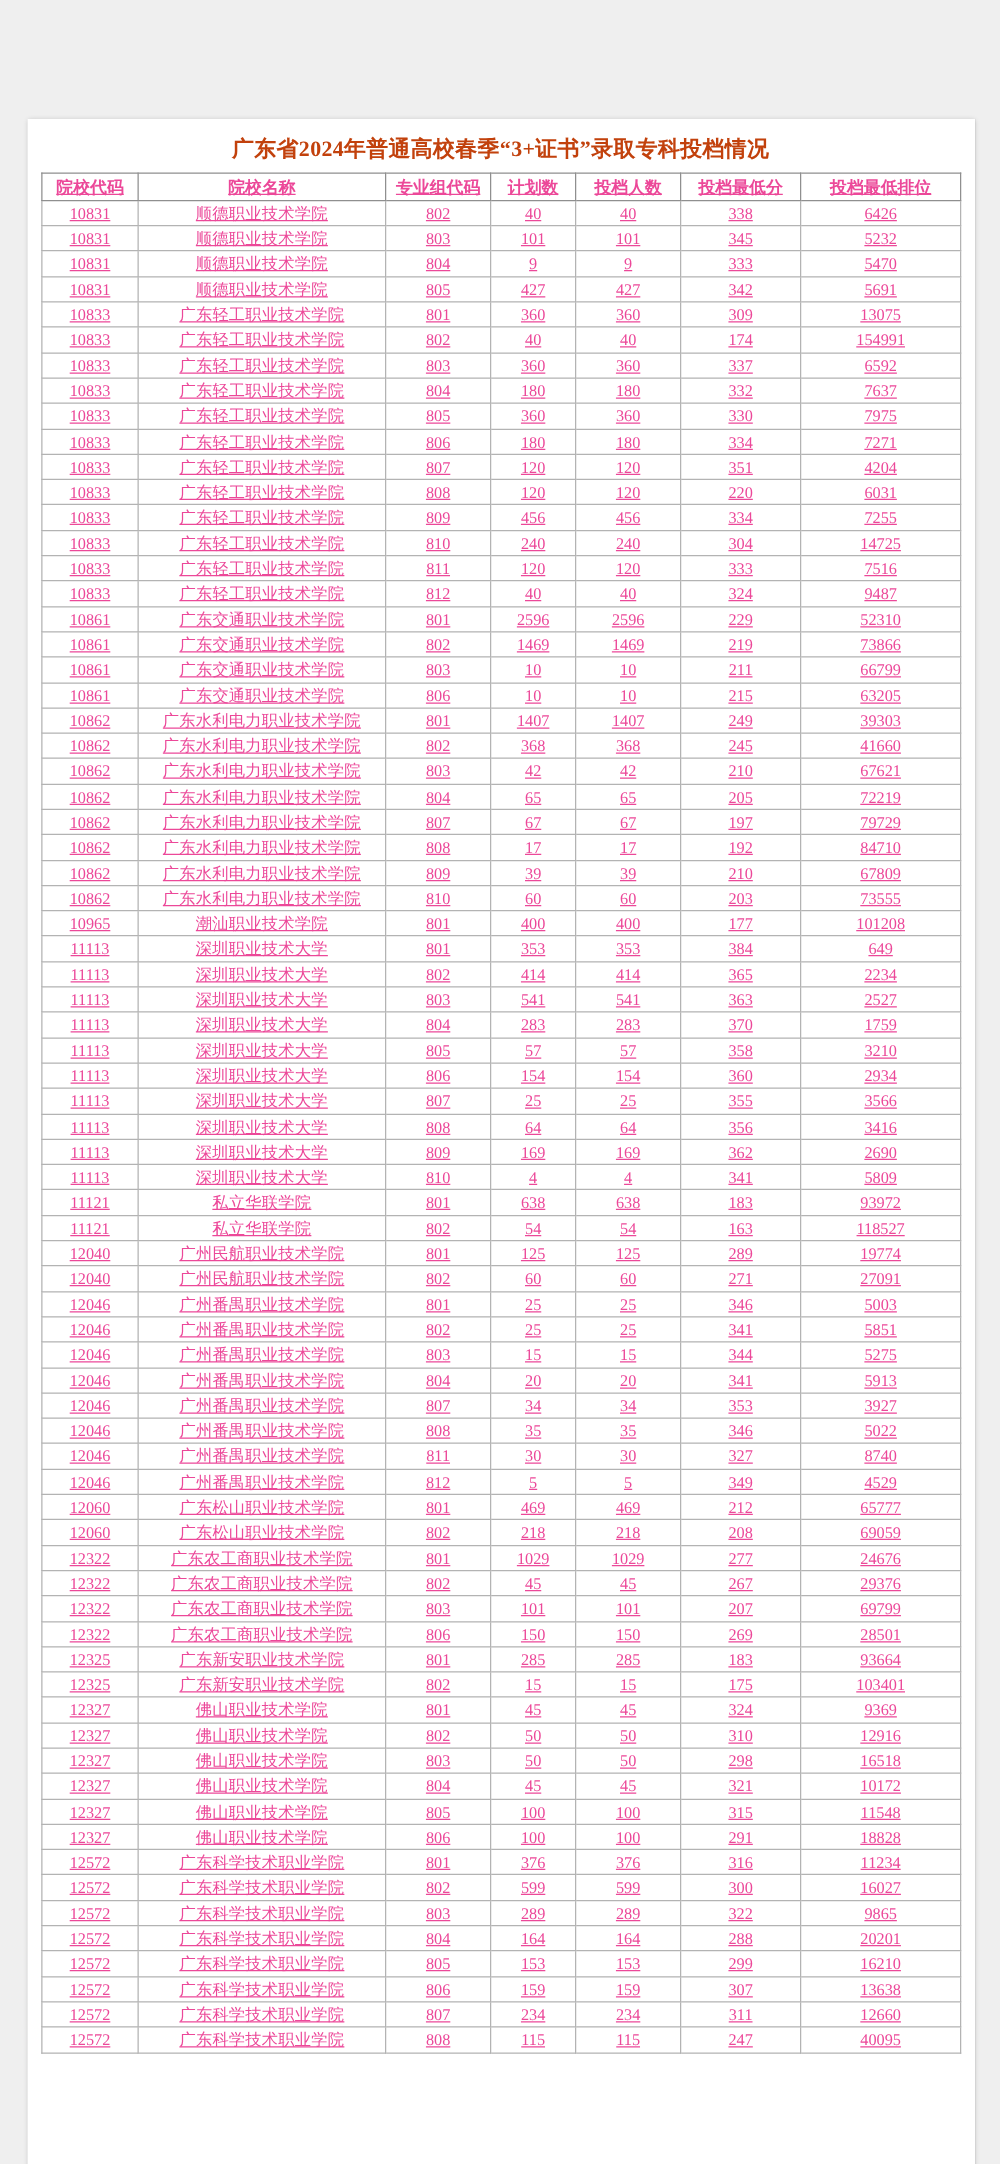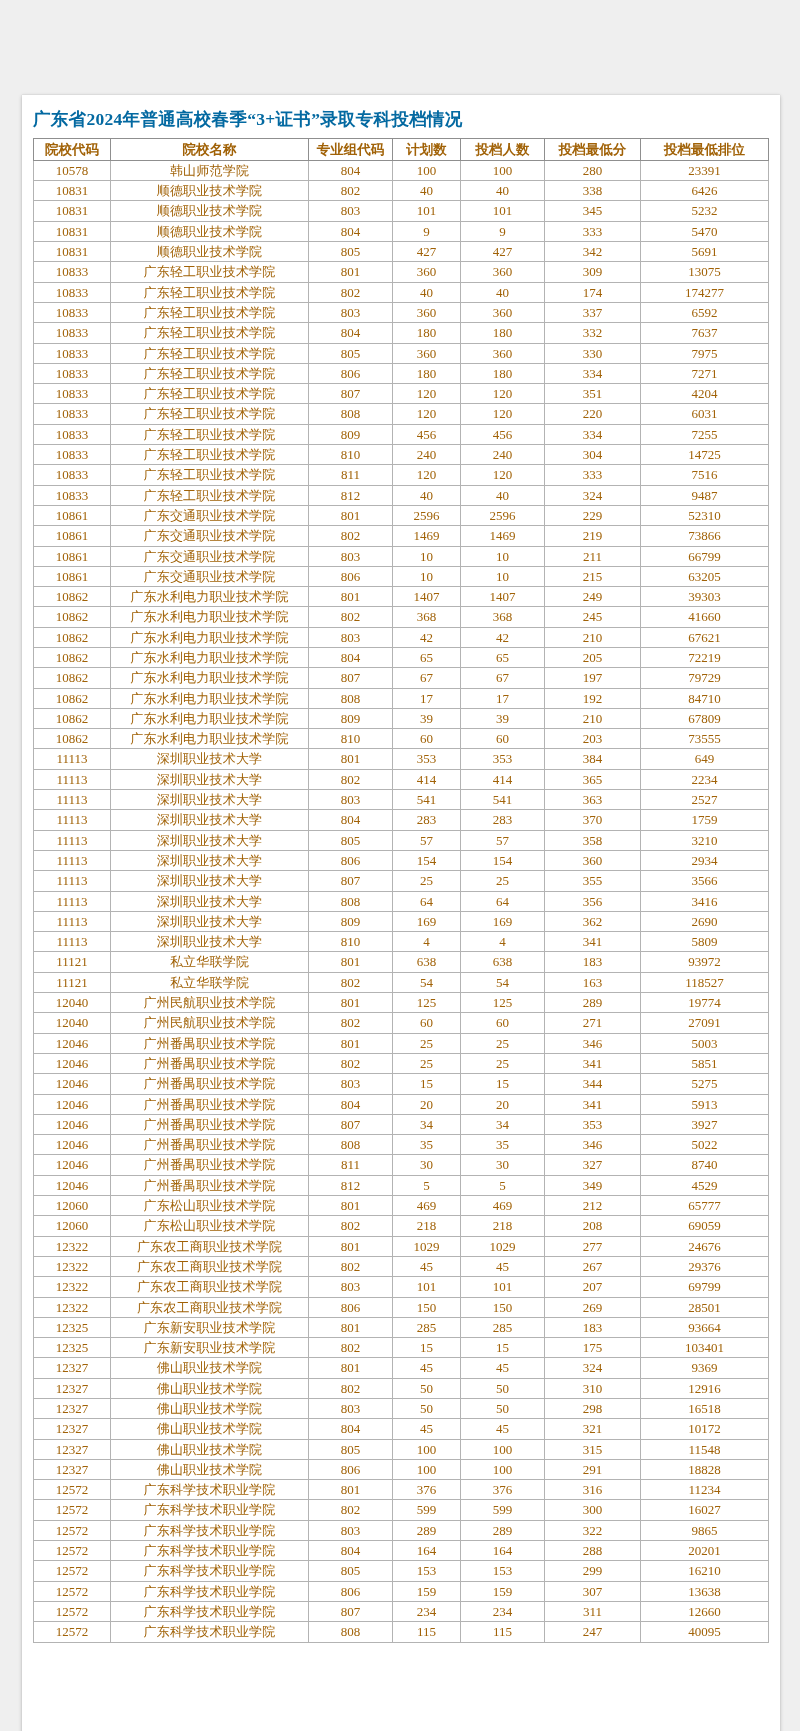--- a/index.html
+++ b/index.html
@@ -22,35 +22,36 @@
   }
   .doc-card {
     margin: 0 20px 0 22px;
     background: #ffffff;
     box-shadow: 0 1px 4px rgba(0,0,0,0.22), 0 0 1px rgba(0,0,0,0.18);
     padding: 10px 12px 0 11px;
     box-sizing: border-box;
     min-height: 1640px;
   }
   .doc-title {
-    text-align: left;
+    text-align: center;
     font-size: 17.5px;
     font-weight: bold;
     letter-spacing: 0.3px;
-    color: #0369a1;
+    color: #c2410c;
     padding: 4px 0 7px 0;
     line-height: 1.25;
     font-family: "Liberation Serif", "DejaVu Serif", serif;
   }
   table.score-table {
     border-collapse: collapse;
     width: 735px;
     table-layout: fixed;
     font-size: 13px;
-    color: #a16207;
+    color: #ec4899;
+    text-decoration: underline;
   }
   table.score-table th,
   table.score-table td {
     border: 1px solid #b3b3b3;
     padding: 0;
     height: 19.3px;
     line-height: 19.3px;
     text-align: center;
     vertical-align: middle;
     overflow: hidden;
@@ -102,29 +103,20 @@
             <th>院校名称</th>
             <th>专业组代码</th>
             <th>计划数</th>
             <th>投档人数</th>
             <th>投档最低分</th>
             <th>投档最低排位</th>
           </tr>
       </thead>
       <tbody id="table-body">
           <tr>
-            <td class="cell-num">10578</td>
-            <td class="cell-name">韩山师范学院</td>
-            <td class="cell-num">804</td>
-            <td class="cell-num">100</td>
-            <td class="cell-num">100</td>
-            <td class="cell-num">280</td>
-            <td class="cell-num">23391</td>
-          </tr>
-          <tr>
             <td class="cell-num">10831</td>
             <td class="cell-name">顺德职业技术学院</td>
             <td class="cell-num">802</td>
             <td class="cell-num">40</td>
             <td class="cell-num">40</td>
             <td class="cell-num">338</td>
             <td class="cell-num">6426</td>
           </tr>
           <tr>
             <td class="cell-num">10831</td>
@@ -162,21 +154,21 @@
             <td class="cell-num">309</td>
             <td class="cell-num">13075</td>
           </tr>
           <tr>
             <td class="cell-num">10833</td>
             <td class="cell-name">广东轻工职业技术学院</td>
             <td class="cell-num">802</td>
             <td class="cell-num">40</td>
             <td class="cell-num">40</td>
             <td class="cell-num">174</td>
-            <td class="cell-num">174277</td>
+            <td class="cell-num">154991</td>
           </tr>
           <tr>
             <td class="cell-num">10833</td>
             <td class="cell-name">广东轻工职业技术学院</td>
             <td class="cell-num">803</td>
             <td class="cell-num">360</td>
             <td class="cell-num">360</td>
             <td class="cell-num">337</td>
             <td class="cell-num">6592</td>
           </tr>
@@ -363,20 +355,29 @@
           <tr>
             <td class="cell-num">10862</td>
             <td class="cell-name">广东水利电力职业技术学院</td>
             <td class="cell-num">810</td>
             <td class="cell-num">60</td>
             <td class="cell-num">60</td>
             <td class="cell-num">203</td>
             <td class="cell-num">73555</td>
           </tr>
           <tr>
+            <td class="cell-num">10965</td>
+            <td class="cell-name">潮汕职业技术学院</td>
+            <td class="cell-num">801</td>
+            <td class="cell-num">400</td>
+            <td class="cell-num">400</td>
+            <td class="cell-num">177</td>
+            <td class="cell-num">101208</td>
+          </tr>
+          <tr>
             <td class="cell-num">11113</td>
             <td class="cell-name">深圳职业技术大学</td>
             <td class="cell-num">801</td>
             <td class="cell-num">353</td>
             <td class="cell-num">353</td>
             <td class="cell-num">384</td>
             <td class="cell-num">649</td>
           </tr>
           <tr>
             <td class="cell-num">11113</td>

